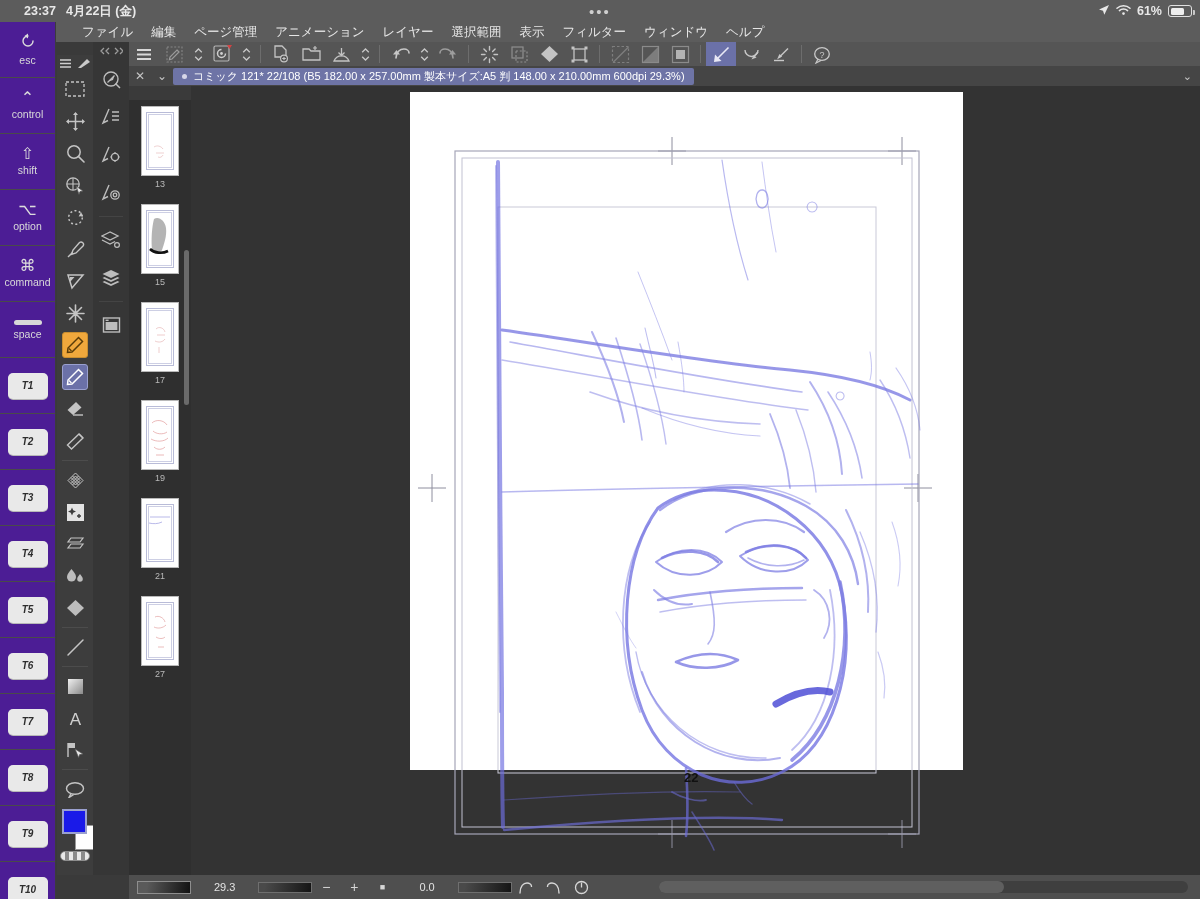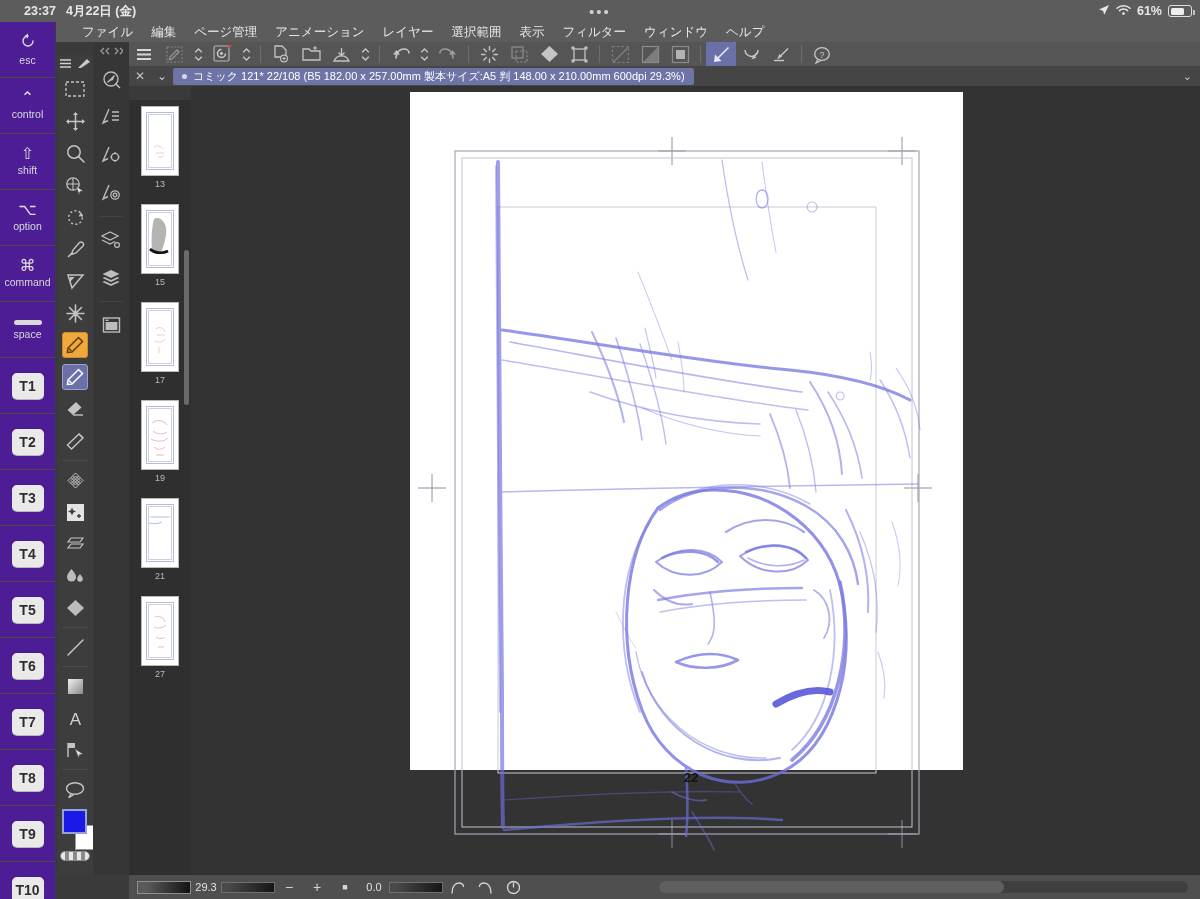--- a/index.html
+++ b/index.html
@@ -39,24 +39,25 @@
     background: #4c1d95; border-right: 1px solid #3c3c3c;
   }
   .rk {
     height: 56px; border-bottom: 1px solid #4a4a4a;
     display: flex; flex-direction: column; align-items: center; justify-content: center;
     color: #d9d9d9; font-size: 10.5px; gap: 3px;
   }
   .rk .gl { font-size: 16px; line-height: 14px; color: #dcdcdc; }
   .rk .spacebar { width: 28px; height: 5px; background: #d8d8d8; border-radius: 3px; }
   .tkey {
-    width: 32px; height: 26px; background: #e9e9e9; color: #2e2e2e;
-    border-radius: 5px; font-size: 14px; font-weight: 700;
+    width: 40px; height: 26px; background: #e9e9e9; color: #2e2e2e;
+    border-radius: 5px; font-size: 10px; font-weight: 700;
     display:flex; align-items:center; justify-content:center;
     box-shadow: 0 1px 0 #b8b8b8;
+    font-style: italic;
   }
 
   
   .toolcol {
     position: absolute; left: 57px; top: 55px; width: 36px; bottom: 24px;
     background: #3d3d3d;
   }
   .tcell { height: 32px; display:flex; align-items:center; justify-content:center; }
   .tcell svg { display:block; }
   .tcell.sel-orange .box { background:#f0a83c; border:1px solid #c98e2f; border-radius:3px; }
@@ -128,21 +129,21 @@
     background: #ffffff;
   }
 
   
   .bottombar {
     position: absolute; left: 129px; bottom: 0; right: 0; height: 24px;
     background: #4f4f4f; display:flex; align-items:center; gap:0;
   }
   .slidebox { width: 54px; height: 13px; border:1px solid #8e8e8e; margin-left:8px;
     background: linear-gradient(100deg,#5a5a5a 0%,#5a5a5a 18%,#111 100%); }
-  .numbox { color:#e3e3e3; font-size:11px; padding: 0 2px; min-width: 30px; text-align: center; }
+  .numbox { color:#e3e3e3; font-size:11px; padding: 0 23px; min-width: 30px; }
   .slidebox2 { width: 54px; height: 11px; background: linear-gradient(100deg,#4a4a4a 0%,#4a4a4a 12%,#141414 100%); border:1px solid #6f6f6f;}
   .bbtn { width: 28px; height:24px; display:flex; align-items:center; justify-content:center; color:#d6d6d6; font-size:14px; }
   .hscroll { position:absolute; left: 530px; right: 12px; height: 12px; }
   .hscroll .track { position:absolute; inset:0; background:#3f3f3f; border-radius:6px; }
   .hscroll .thumbx { position:absolute; left:0; top:0; height:12px; width:345px; background:#5f5f5f; border-radius:6px; }
 </style>
 </head>
 <body>
 
 <div id="app">

